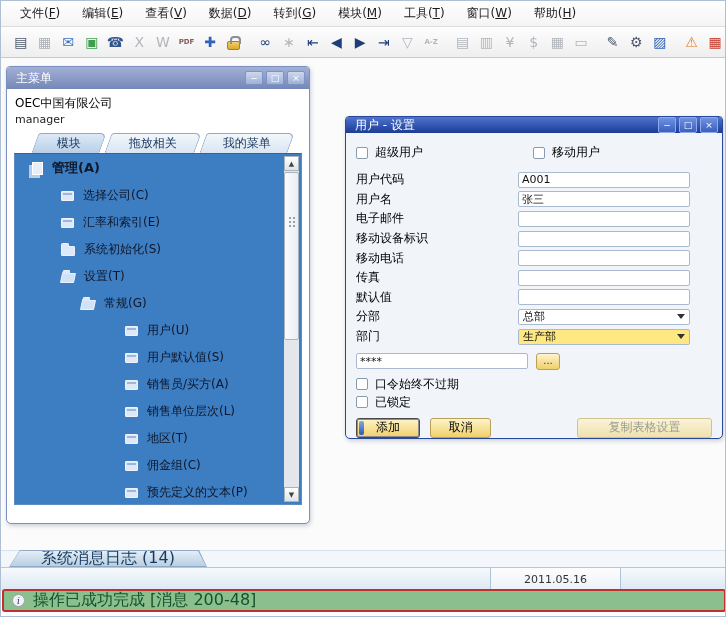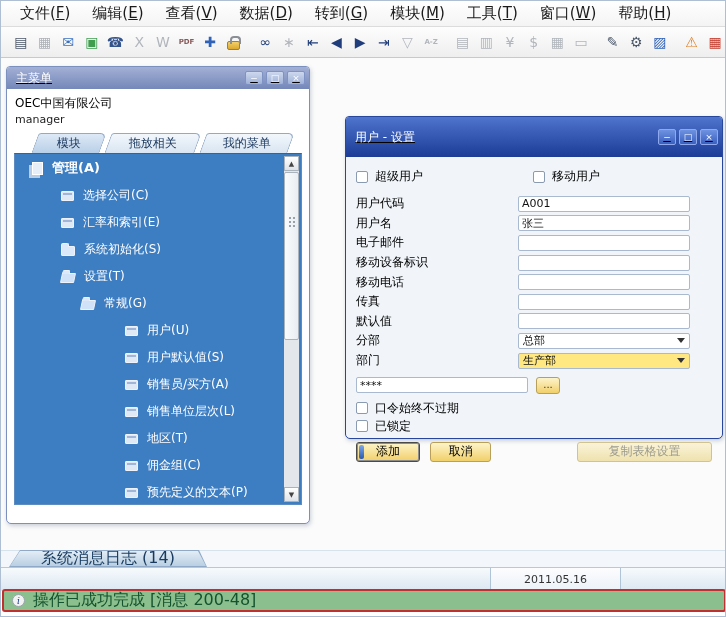--- a/index.html
+++ b/index.html
@@ -9,75 +9,75 @@
     position:relative; width:726px; height:617px; background:#ffffff;
     border:1px solid #aebfd4; overflow:hidden; margin:0 auto;
   }
   
   .menubar {
     position:absolute; left:0; top:0; width:726px; height:26px;
     background:linear-gradient(#ffffff,#f4f4f4);
     border-bottom:1px solid #dcdcdc;
     display:flex; align-items:center; padding-left:8px;
   }
-  .menu-item { font-size:15px; color:#1a1a1a; padding:4px 11px; cursor:default; }
+  .menu-item { font-size:12px; color:#1a1a1a; padding:4px 11px; cursor:default; }
   
   .toolbar {
     position:absolute; left:0; top:26px; width:726px; height:31px;
     background:linear-gradient(#fdfdfd,#eeeeee);
     border-bottom:1px solid #c9c9c9;
     display:flex; align-items:center; padding-left:8px;
   }
   .tbtn { width:24px; height:24px; display:flex; align-items:center; justify-content:center; border-radius:2px; }
   .tglyph { font-size:14px; line-height:1; }
   .tglyph.tiny { font-size:7px; font-weight:bold; letter-spacing:0; }
   .tbtn.gray .tglyph { opacity:.8; }
   .tsep { width:8px; height:24px; }
   .lockicon { width:13px; height:9px; background:linear-gradient(#f3cf6a,#dca92e); border:1px solid #a87f1e; border-radius:2px; position:relative; margin-top:6px; }
   .lockicon::before { content:""; position:absolute; left:2px; top:-6px; width:7px; height:6px; border:2px solid #8a8f96; border-bottom:none; border-radius:4px 4px 0 0; }
   
   .mdi { position:absolute; left:0; top:57px; width:726px; height:492px; background:#fbfbfb; }
   
   .window { position:absolute; border-radius:4px 4px 5px 5px; box-shadow:1px 2px 4px rgba(60,80,120,.25); }
-  .titlebar { height:22px; display:flex; align-items:center; justify-content:space-between; padding:0 4px 0 9px; border-radius:3px 3px 0 0;text-decoration:underline; }
+  .titlebar { height:22px; display:flex; align-items:center; justify-content:space-between; padding:0 4px 0 9px; border-radius:3px 3px 0 0; }
   .titlebar .ttl { font-size:12px; color:#ffffff; }
   .winbtns { display:flex; gap:3px; }
   .wbtn { width:18px; height:14px; border-radius:2px; display:flex; align-items:center; justify-content:center; font-size:9px; color:#fff; line-height:1; cursor:default; }
   
   .w-main { left:5px; top:8px; width:304px; height:458px; border:1px solid #7b90bf; background:#ffffff; }
   .w-main .titlebar { background:linear-gradient(#a3b0d6,#7487b8); }
   .w-main .wbtn { background:linear-gradient(#cdd8ee,#9fb1d8); border:1px solid #7e93c4; }
   .w-main .wbody { padding:4px 7px 0 7px; }
   .company { font-size:12px; color:#000; margin:2px 0 1px 1px; }
   .loginuser { font-size:11px; color:#222; margin:0 0 7px 1px; }
   .tabs { display:flex; align-items:flex-end; height:20px; margin-left:21px; position:relative; z-index:2; }
   .tab { height:20px; margin-right:5px; transform:skewX(-20deg); border:1px solid #93aac6; border-bottom:none; border-radius:3px 6px 0 0; background:linear-gradient(#f2f7fc,#d9e5f2); display:flex; align-items:center; justify-content:center; }
   .tab.active { background:linear-gradient(#dde9f6,#b9cfe8); }
   .tab > span { transform:skewX(20deg); font-size:12px; color:#1d3a60; white-space:nowrap; }
   .tree { position:relative; margin-top:0; height:352px; background:#3d7dc2; border:1px solid #5f8cc0; border-top:1px solid #2e649f; overflow:hidden; }
-  .trow { display:flex; align-items:center; height:27px; color:#ffffff; cursor:default; }
+  .trow { display:flex; align-items:center; height:27px; color:#0f172a; cursor:default; }
   .trow.hdr { height:28px; font-weight:bold; font-size:13px; padding-left:14px; }
   .trow .tlabel { font-size:12px; }
   .trow.hdr .tlabel { font-size:13px; }
   .lvl1 { padding-left:46px; } .lvl2 { padding-left:66px; } .lvl3 { padding-left:110px; }
   .ticon { margin-right:9px; flex:0 0 auto; }
   .ticon-docs { width:11px; height:13px; background:#e8eef8; border:1px solid #ffffff; box-shadow:-3px 3px 0 #b9cce6; margin-left:3px; }
   .ticon-form { width:13px; height:10px; background:#dfe8f5; border:1px solid #eef3fb; border-radius:1px; position:relative; }
   .ticon-form::before { content:""; position:absolute; left:1px; top:1px; right:1px; height:2px; background:#9fb6d8; }
   .ticon-folder { width:14px; height:10px; background:#dce9fa; border:1px solid #eef3fb; border-radius:1px; position:relative; margin-top:3px; }
   .ticon-folder::before { content:""; position:absolute; top:-4px; left:-1px; width:6px; height:3px; background:#dce9fa; border:1px solid #eef3fb; border-bottom:none; border-radius:2px 2px 0 0; }
   .ticon-folder.open { transform:skewX(-12deg); background:#cfe2f8; }
   .vscroll { position:absolute; right:2px; top:2px; bottom:2px; width:15px; background:#e3e6ea; }
   .sbtn { position:absolute; left:0; width:15px; height:15px; background:linear-gradient(#ffffff,#dfe3e8); border:1px solid #aab2bc; font-size:7px; color:#444; display:flex; align-items:center; justify-content:center; }
   .sbtn.up { top:0; } .sbtn.down { bottom:0; }
   .sthumb { position:absolute; left:0; top:16px; width:15px; height:168px; background:linear-gradient(90deg,#fafbfd,#e9edf2); border:1px solid #aab2bc; border-radius:2px; }
   .sthumb::after { content:""; position:absolute; left:4px; top:44px; width:2px; height:2px; background:#98a0aa; box-shadow:4px 0 0 #98a0aa,0 4px 0 #98a0aa,4px 4px 0 #98a0aa,0 8px 0 #98a0aa,4px 8px 0 #98a0aa; }
   
   .w-dlg { left:344px; top:58px; width:378px; height:323px; border:1px solid #27469c; background:#f1f5fa; }
-  .w-dlg .titlebar { height:40px; background:linear-gradient(#4e74ce,#1c3c96); }
+  .w-dlg .titlebar { height:16px; background:linear-gradient(#4e74ce,#1c3c96); }
   .w-dlg .ttl { font-size:12px; }
   .w-dlg .wbtn { background:linear-gradient(#6f92e0,#3a60c0); border:1px solid #8fa9ec; height:16px; }
   .dbody { padding:6px 10px 0 10px; }
   .cbrow { display:flex; align-items:center; height:17px; margin-top:5px; }
   .cbrow2 { margin-top:1px; }
   .cb { width:12px; height:12px; background:#fff; border:1px solid #8a9ab0; border-radius:2px; margin-right:7px; flex:0 0 auto; }
   .cblabel { font-size:12px; color:#000000; }
   .cbgap { width:110px; }
   .fields { margin-top:9px; }
   .frow { display:flex; align-items:center; height:19.6px; }

